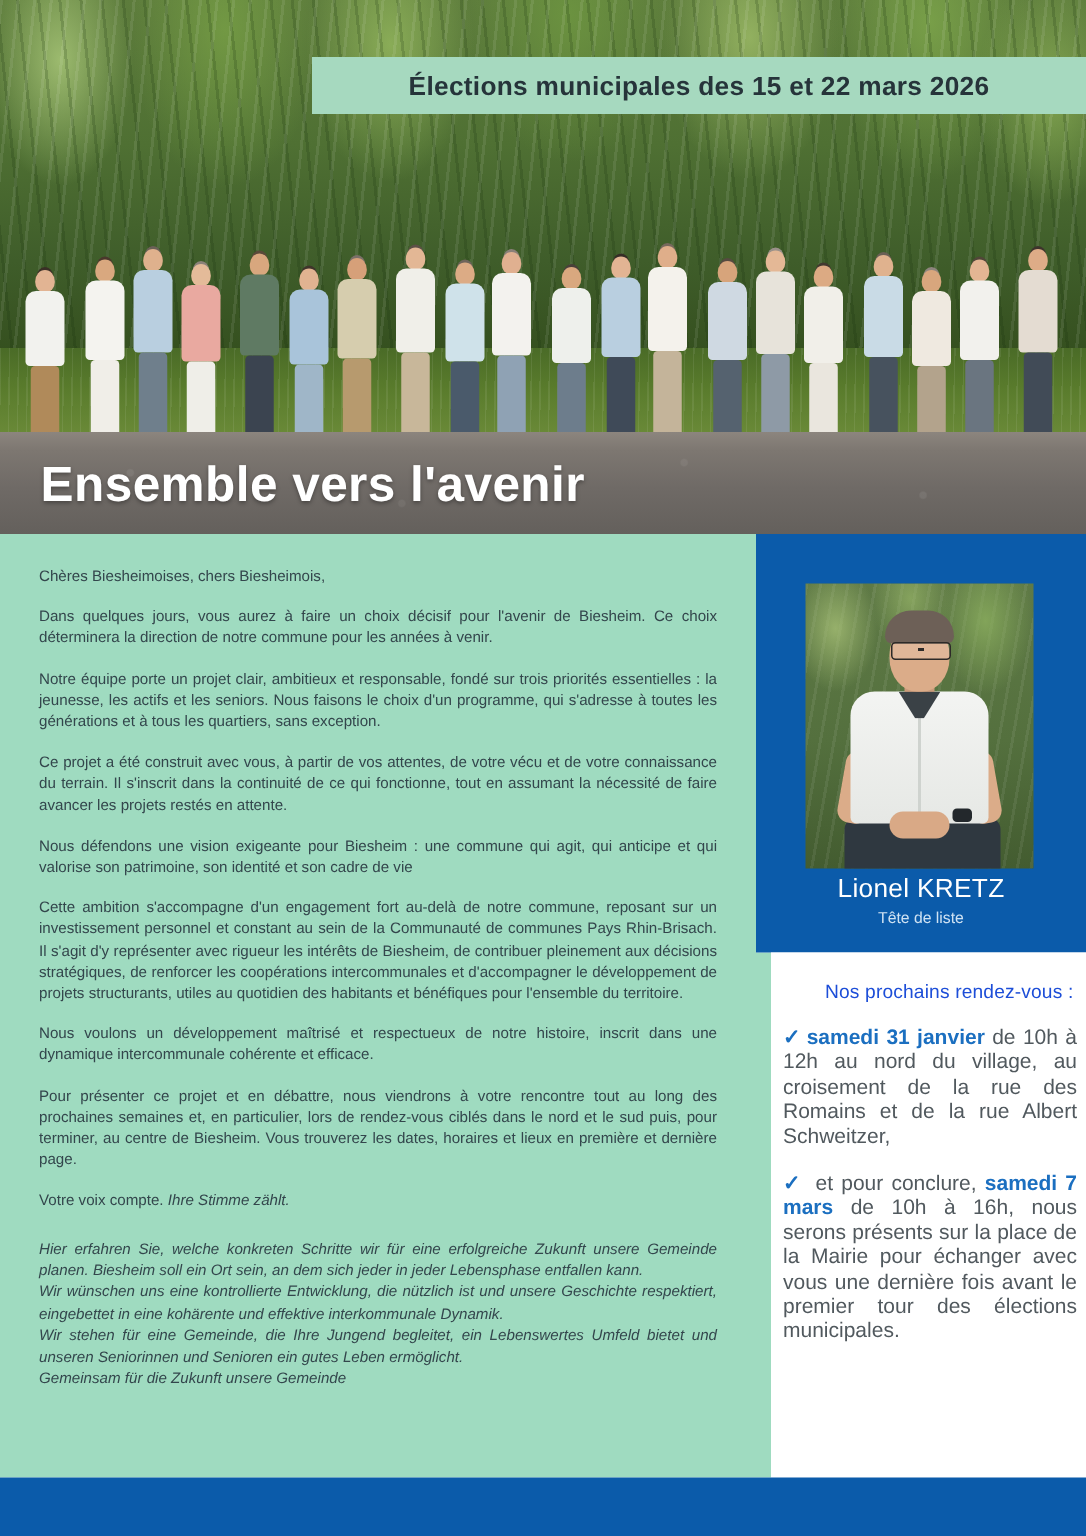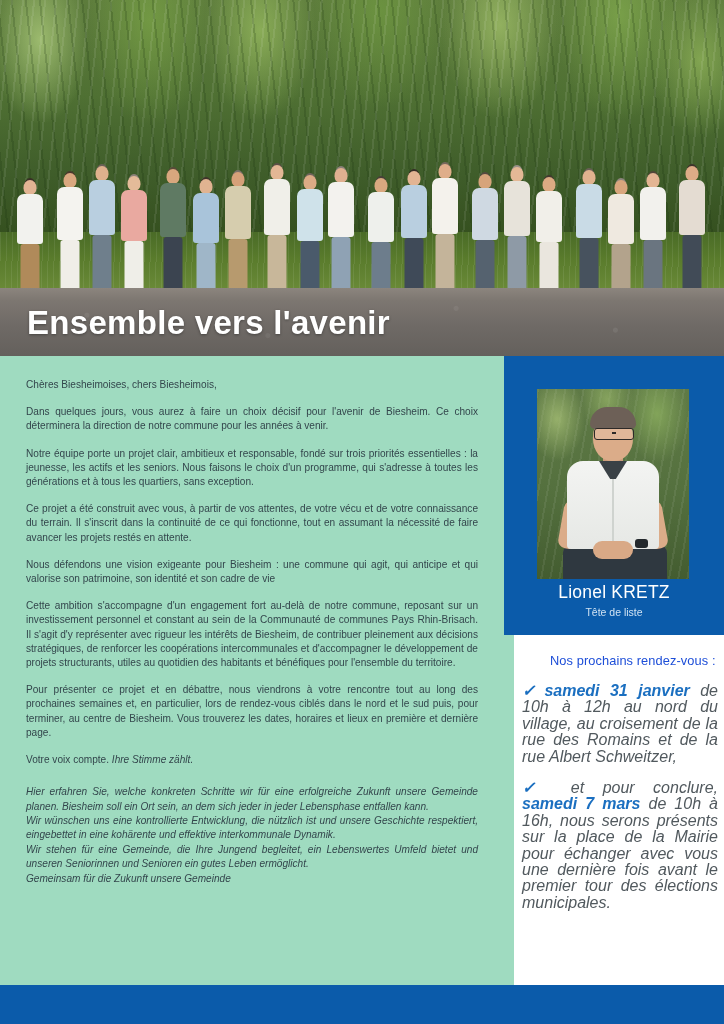--- a/index.html
+++ b/index.html
@@ -329,26 +329,25 @@
     color: #1d4ed8;
     letter-spacing: .1px;
     padding-left: 28px;
   }
   .rdv-list {
     position: absolute;
     left: 8px; top: 48px;
     width: 196px;
   }
   .rdv-item {
-    font-size: 16px;
+    font-size: 14px;
     line-height: 16.4px;
     color: #51595e;
     margin-bottom: 15px;
     text-align: justify;
-    font-style: italic;
   }
   .rdv-item .tick {
     color: #1b6fc0;
     font-weight: 700;
     margin-right: 3px;
   }
   .rdv-item b {
     color: #1b6fc0;
     font-weight: 700;
   }
@@ -466,32 +465,36 @@
         </div>
         <div class="person" style="left: 677.4px; height: 132px;">
           <span class="head" style="top:0;background:#deac87;box-shadow:0 -3px 0 -1px #3d342c"></span>
           <span class="torso" style="top:14px;height:55px;background:#e4dcd2"></span>
           <span class="legs" style="top:69px;height:63px;background:#414b57"></span>
         </div>
       </div>
     <div class="road"></div>
   </div>
 
+  <div class="election-banner">
+    <span>Élections municipales des 15 et 22 mars 2026</span>
+  </div>
 
   <div class="slogan">Ensemble vers l'avenir</div>
 </div>
 
 <div class="green-panel">
   <div class="letter" id="letter-body">
       <p class="nojust">Chères Biesheimoises, chers Biesheimois,</p>
       <p>Dans quelques jours, vous aurez à faire un choix décisif pour l'avenir de Biesheim. Ce choix déterminera la direction de notre commune pour les années à venir.</p>
       <p>Notre équipe porte un projet clair, ambitieux et responsable, fondé sur trois priorités essentielles : la jeunesse, les actifs et les seniors. Nous faisons le choix d'un programme, qui s'adresse à toutes les générations et à tous les quartiers, sans exception.</p>
       <p>Ce projet a été construit avec vous, à partir de vos attentes, de votre vécu et de votre connaissance du terrain. Il s'inscrit dans la continuité de ce qui fonctionne, tout en assumant la nécessité de faire avancer les projets restés en attente.</p>
       <p>Nous défendons une vision exigeante pour Biesheim : une commune qui agit, qui anticipe et qui valorise son patrimoine, son identité et son cadre de vie</p>
       <p>Cette ambition s'accompagne d'un engagement fort au-delà de notre commune, reposant sur un investissement personnel et constant au sein de la Communauté de communes Pays Rhin-Brisach. Il s'agit d'y représenter avec rigueur les intérêts de Biesheim, de contribuer pleinement aux décisions stratégiques, de renforcer les coopérations intercommunales et d'accompagner le développement de projets structurants, utiles au quotidien des habitants et bénéfiques pour l'ensemble du territoire.</p>
+      <p>Nous voulons un développement maîtrisé et respectueux de notre histoire, inscrit dans une dynamique intercommunale cohérente et efficace.</p>
       <p>Pour présenter ce projet et en débattre, nous viendrons à votre rencontre tout au long des prochaines semaines et, en particulier, lors de rendez-vous ciblés dans le nord et le sud puis, pour terminer, au centre de Biesheim. Vous trouverez les dates, horaires et lieux en première et dernière page.</p>
       <p class="nojust">Votre voix compte. <em>Ihre Stimme zählt.</em></p>
       <div class="de-block">
         <p class="de">Hier erfahren Sie, welche konkreten Schritte wir für eine erfolgreiche Zukunft unsere Gemeinde planen. Biesheim soll ein Ort sein, an dem sich jeder in jeder Lebensphase entfallen kann.</p>
         <p class="de">Wir wünschen uns eine kontrollierte Entwicklung, die nützlich ist und unsere Geschichte respektiert, eingebettet in eine kohärente und effektive interkommunale Dynamik.</p>
         <p class="de">Wir stehen für eine Gemeinde, die Ihre Jungend begleitet, ein Lebenswertes Umfeld bietet und unseren Seniorinnen und Senioren ein gutes Leben ermöglicht.</p>
         <p class="de">Gemeinsam für die Zukunft unsere Gemeinde</p>
       </div>
     </div>
 </div>

